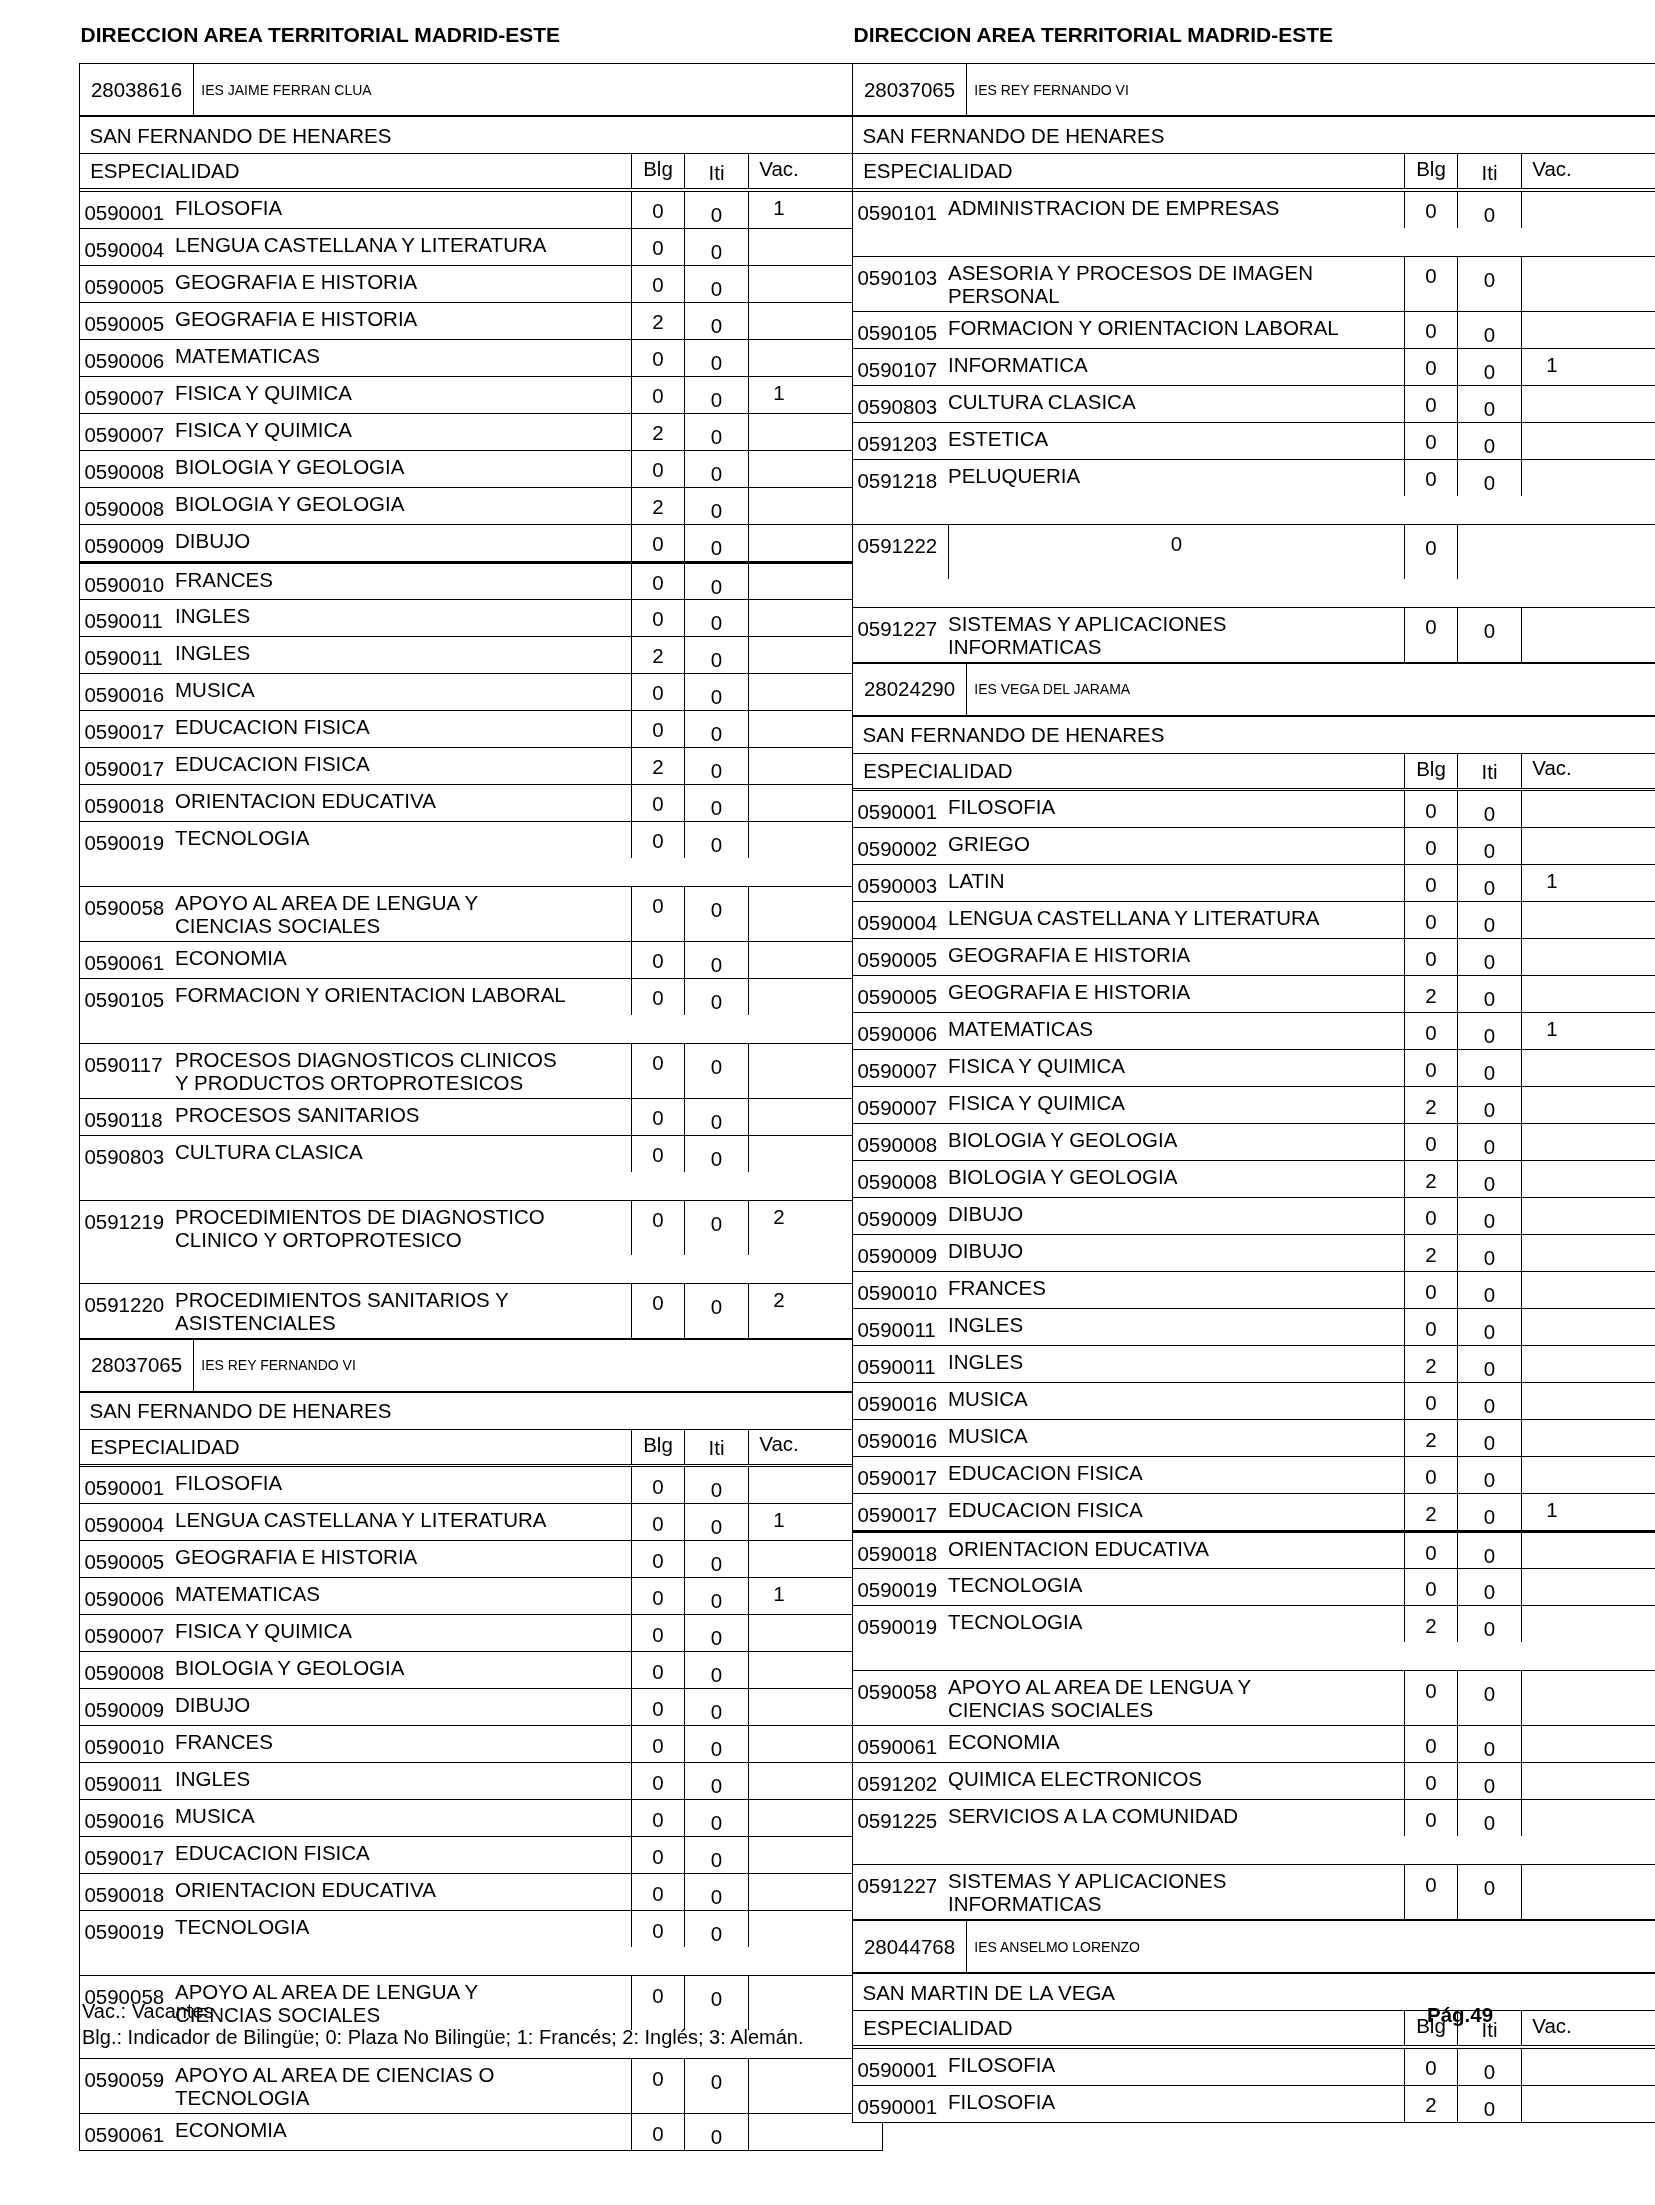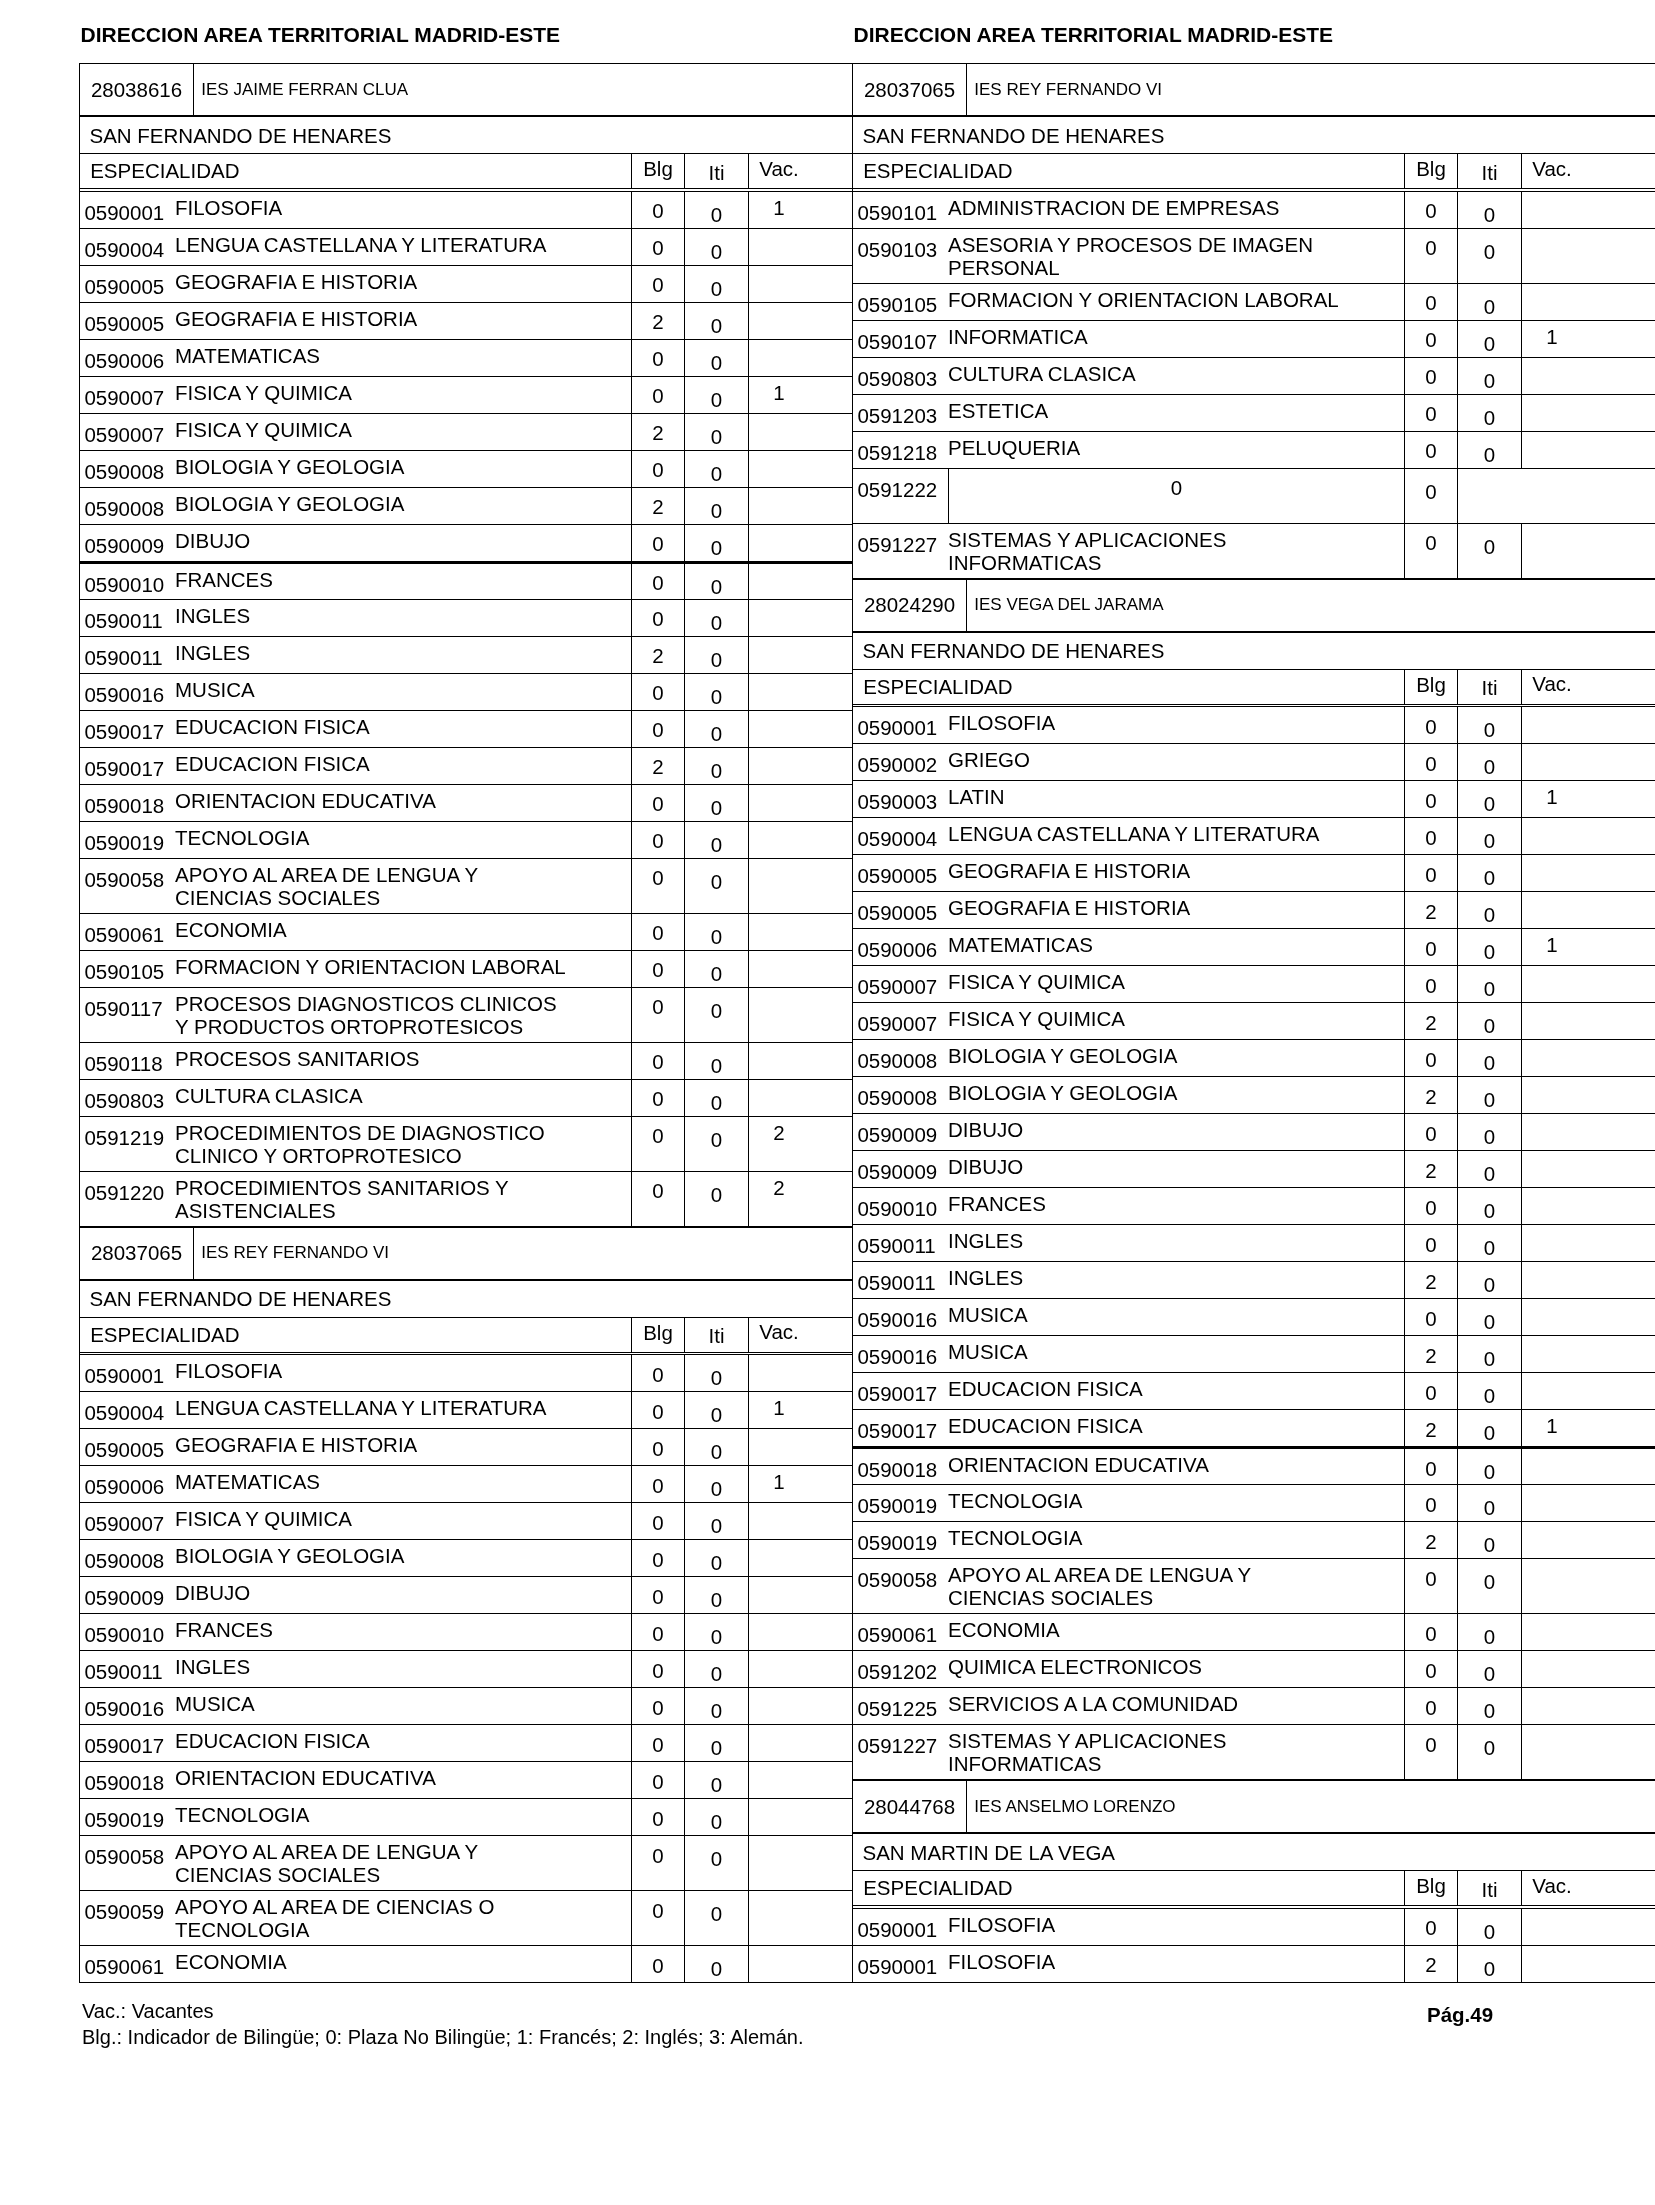--- a/index.html
+++ b/index.html
@@ -7,35 +7,35 @@
         font-family:"Liberation Sans","DejaVu Sans",sans-serif;overflow:hidden;}
   .column{position:absolute;top:23.4px;width:731px;}
   .column-left{left:79px;}
   .column-right{left:852px;}
   .col-title{font-size:21px;line-height:24px;margin:0 0 16px 1.5px;letter-spacing:0px;white-space:nowrap;font-weight:bold;}
   .block{border:1.5px solid #000;box-sizing:border-box;width:804px;background:#fff;}
   .block *{box-sizing:border-box;}
   
   .school-row{display:grid;grid-template-columns:113px 616px;height:53px;border-bottom:2.9px solid #000;}
   .s-code{text-align:center;font-size:20.5px;display:flex;align-items:center;justify-content:center;}
-  .s-name{border-left:1.5px solid #000;font-size:17px;display:flex;align-items:center;padding-left:7.3px;}
+  .s-name{border-left:1.5px solid #000;font-size:14px;display:flex;align-items:center;padding-left:7.3px;}
   
   .city-row{height:37px;border-bottom:1.5px solid #000;font-size:20.5px;padding:6.6px 0 0 9.5px;}
   
   .head-row{display:grid;grid-template-columns:551px 53px 64px 61px;height:35px;border-bottom:1.5px solid #000;}
   .h-esp{font-size:20.5px;padding:5.1px 0 0 10.2px;}
   .h-num{font-size:20.5px;text-align:center;border-left:1.5px solid #000;}
   .h-blg{padding-top:2.9px;}
   .h-iti{padding-top:6.6px;}
   .h-vac{padding-top:2.2px;}
   
   .row{display:grid;grid-template-columns:95px 456px 53px 64px 61px;min-height:37px;border-top:1.5px solid #000;}
   .row.first{margin-top:1.5px;} 
   .row.thick-top{border-top-width:3.7px;}
-  .row.tall{min-height:55px;}
+  .row.tall{min-height:55px;margin-top:28px;}
   .c-code{font-size:20.5px;padding:8.8px 0 0 4.4px;white-space:nowrap;}
   .c-name{font-size:20.5px;line-height:23px;padding:3.7px 2.9px 2.9px 0;white-space:pre-line;}
   .c-num{font-size:20.5px;text-align:center;border-left:1.5px solid #000;}
   .c-blg{padding-top:7.3px;}
   .c-iti{padding-top:11px;}
   .c-vac{padding-top:3.7px;}
   
   .footer-notes{position:absolute;left:82px;top:1999px;font-size:20px;line-height:25.6px;}
   .page-number{position:absolute;left:1427px;top:2003px;font-size:20.5px;font-weight:bold;}
 </style>

